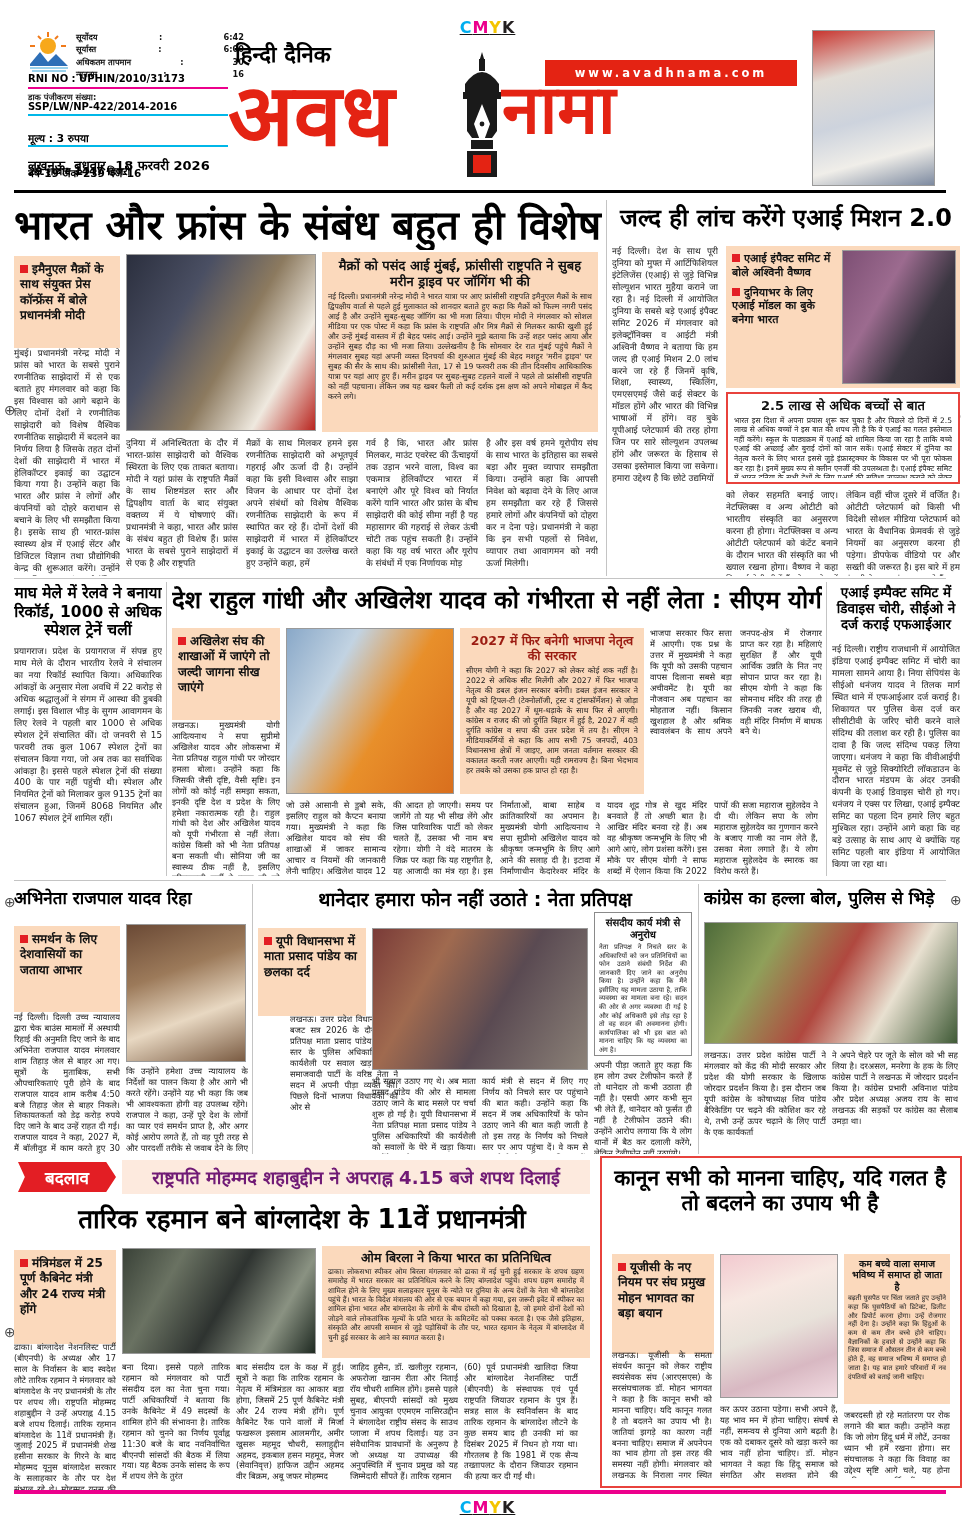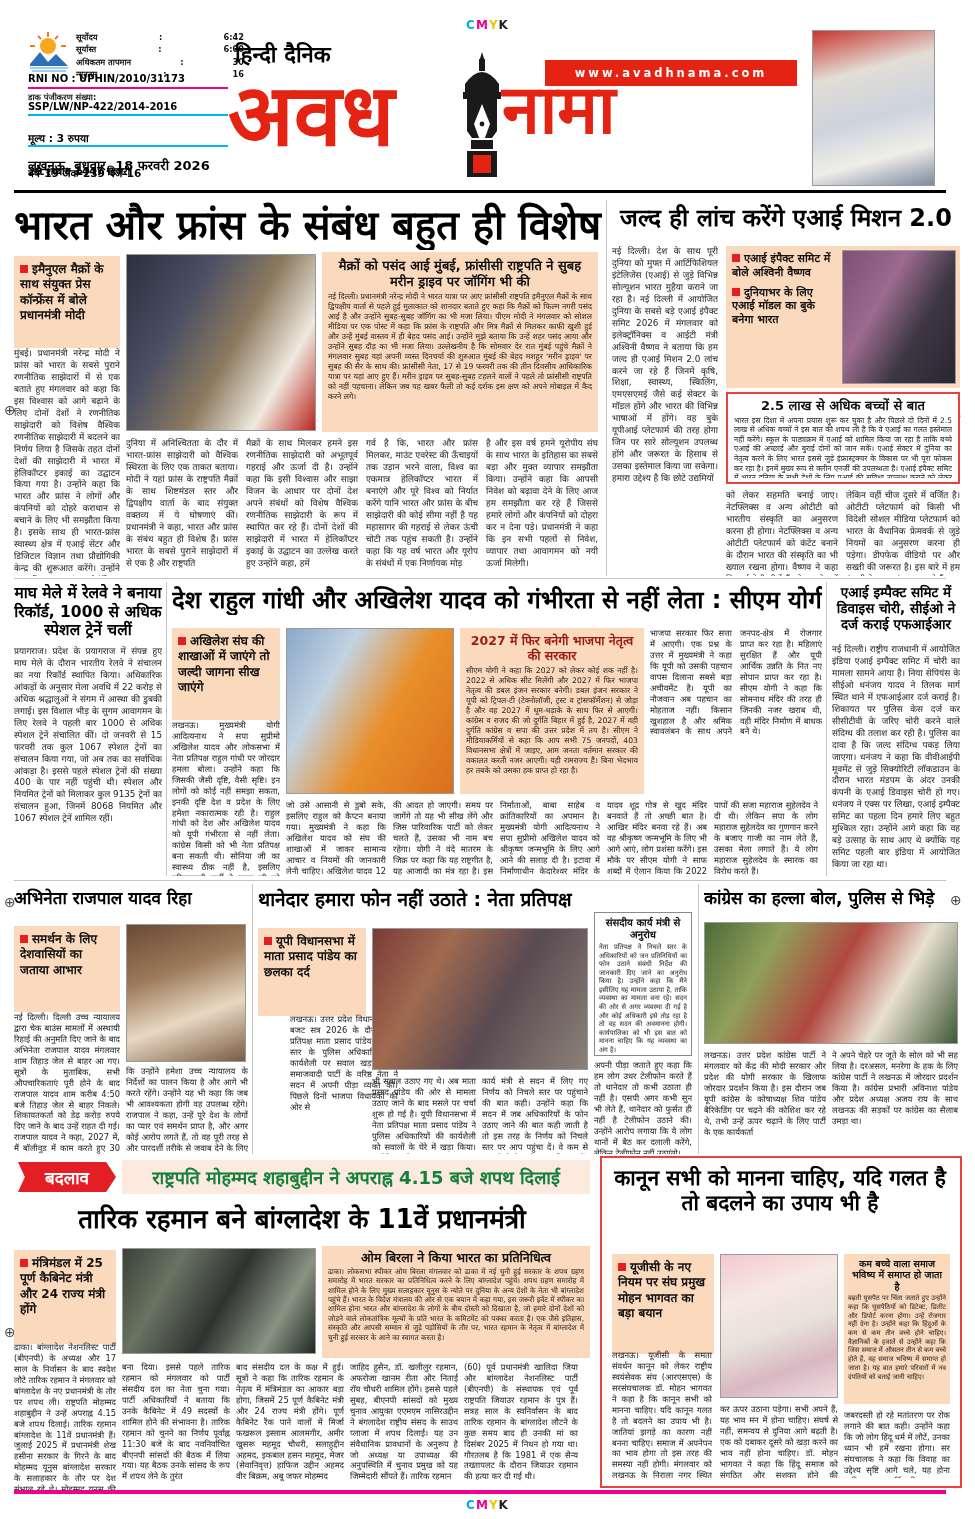--- a/index.html
+++ b/index.html
@@ -11,29 +11,29 @@
   .hl{font-weight:bold;color:#000;white-space:nowrap;overflow:hidden;}
   .hlw{font-weight:bold;color:#000;overflow:hidden;line-height:1.2;}
   .kick{background:#fbd9bc;padding:6px 6px;font-size:12px;font-weight:bold;line-height:1.28;color:#111;overflow:hidden;}
   .rsq{display:inline-block;width:8px;height:8px;background:#e31e24;margin-right:4px;}
   .peach{background:#fbd9bc;overflow:hidden;}
   .boxtitle{font-weight:bold;text-align:center;line-height:1.2;color:#111;}
   .redbox{border:2px solid #e8423c;background:#fff;overflow:hidden;}
   .greybox{border:1px solid #8a8a8a;background:#fff;overflow:hidden;}
   .ribbon{background:#e31e24;color:#fff;font-weight:bold;display:flex;align-items:center;justify-content:center;
           clip-path:polygon(0 0,90% 0,100% 50%,90% 100%,0 100%,7% 50%);font-size:17px;}
-  .strap{background:#fdeade;color:#15803d;font-weight:bold;display:flex;align-items:center;justify-content:center;overflow:hidden;white-space:nowrap;}
+  .strap{background:#fdeade;color:#701a75;font-weight:bold;display:flex;align-items:center;justify-content:center;overflow:hidden;white-space:nowrap;}
   .ph{position:absolute;border:1px solid #9a9a9a;box-sizing:border-box;}
   .vdiv{position:absolute;width:1px;background:#c4c4c4;}
   .hdiv{position:absolute;height:1px;background:#c4c4c4;}
   .rule-k{position:absolute;background:#000;}
   .rule-m{position:absolute;background:#ec008c;height:2px;}
   .rule-c{position:absolute;background:#00b7e8;height:2px;}
   .reg{position:absolute;color:#4a4a4a;font-size:14px;}
-  .cmyk{position:absolute;font-weight:bold;font-size:12px;letter-spacing:1px;}
+  .cmyk{position:absolute;font-weight:bold;font-size:16px;letter-spacing:1px;text-decoration:underline;}
   .cc{color:#00aeef}.cm{color:#ec008c}.cy{color:#f4c400}.ck{color:#231f20}
   .wrow{display:flex;justify-content:space-between;font-size:8.2px;font-weight:bold;line-height:1.5;color:#111;}
   .mast-small{font-size:10px;font-weight:bold;color:#000;white-space:nowrap;overflow:hidden;}
   .logo-big{position:absolute;color:#e42313;font-weight:bold;line-height:1;}
   .colright2{column-count:2;column-gap:8px;}
 </style>
 </head>
 <body>
 
 <div class="page">
@@ -177,21 +177,21 @@
 
   <div class="hdiv" style="left:14px;top:880px;width:932px;"></div>
 
   <div class="abs hl" style="left:14px;top:886px;width:234px;font-size:17px;">अभिनेता राजपाल यादव रिहा</div>
   <div class="abs kick" style="left:14px;top:926px;width:94px;height:74px;"><span class="rsq"></span><span>समर्थन के लिए देशवासियों का जताया आभार</span></div>
   <div class="abs bt2" style="left:14px;top:1012px;width:106px;height:142px;">नई दिल्ली। दिल्ली उच्च न्यायालय द्वारा चेक बाउंस मामलों में अस्थायी रिहाई की अनुमति दिए जाने के बाद अभिनेता राजपाल यादव मंगलवार शाम तिहाड़ जेल से बाहर आ गए। सूत्रों के मुताबिक, सभी औपचारिकताएं पूरी होने के बाद राजपाल यादव शाम करीब 4:50 बजे तिहाड़ जेल से बाहर निकले। शिकायतकर्ता को डेढ़ करोड़ रुपये दिए जाने के बाद उन्हें राहत दी गई। राजपाल यादव ने कहा, 2027 में, मैं बॉलीवुड में काम करते हुए 30 साल पूरे कर लूंगा। सभी लोग मेरे साथ रहे हैं। इसीलिए मैं 200-250 फिल्म कर सका। अभिनेता ने कहा</div>
   <div class="ph" style="left:126px;top:924px;width:120px;height:138px;background:linear-gradient(160deg,#6b4a36 0%,#9c7a5a 35%,#e8d8c2 65%,#7a5b42 100%);"></div>
   <div class="abs bt2" style="left:126px;top:1066px;width:122px;height:88px;">कि उन्होंने हमेशा उच्च न्यायालय के निर्देशों का पालन किया है और आगे भी करते रहेंगे। उन्होंने यह भी कहा कि जब भी आवश्यकता होगी वह उपलब्ध रहेंगे। राजपाल ने कहा, उन्हें पूरे देश के लोगों का प्यार एवं समर्थन प्राप्त है, और अगर कोई आरोप लगते हैं, तो वह पूरी तरह से और पारदर्शी तरीके से जवाब देने के लिए तैयार हैं। उन्होंने कहा, अगर किसी को कानूनी जानकारी चाहिए तो वे मेरे वकील से बात कर सकते हैं।</div>
 
   <div class="vdiv" style="left:252px;top:884px;height:270px;"></div>
-  <div class="abs hl" style="left:258px;top:886px;width:434px;font-size:19px;">थानेदार हमारा फोन नहीं उठाते : नेता प्रतिपक्ष</div>
+  <div class="abs hl" style="left:258px;top:886px;width:434px;font-size:19px;text-align:center;">थानेदार हमारा फोन नहीं उठाते : नेता प्रतिपक्ष</div>
   <div class="abs kick" style="left:258px;top:928px;width:96px;height:76px;"><span class="rsq"></span><span>यूपी विधानसभा में माता प्रसाद पांडेय का छलका दर्द</span></div>
   <div class="abs bt2" style="left:258px;top:1014px;width:108px;height:140px;margin-left:32px;">लखनऊ। उत्तर प्रदेश विधानसभा के बजट सत्र 2026 के दौरान नेता प्रतिपक्ष माता प्रसाद पांडेय ने थाना स्तर के पुलिस अधिकारियों की कार्यशैली पर सवाल खड़ा किया। समाजवादी पार्टी के वरिष्ठ नेता ने सदन में अपनी पीड़ा व्यक्त की। पिछले दिनों भाजपा विधायकों की ओर से</div>
   <div class="ph" style="left:372px;top:928px;width:216px;height:142px;background:linear-gradient(120deg,#7a3b38 0%,#a06a4f 28%,#5a4a52 58%,#8c8278 100%);"></div>
   <div class="abs bt2" style="left:372px;top:1076px;width:104px;height:78px;">भी सवाल उठाए गए थे। अब माता प्रसाद पांडेय की ओर से मामला उठाए जाने के बाद मसले पर चर्चा शुरू हो गई है। यूपी विधानसभा में नेता प्रतिपक्ष माता प्रसाद पांडेय ने पुलिस अधिकारियों की कार्यशैली को सवालों के घेरे में खड़ा किया। उन्होंने संसदीय</div>
   <div class="abs bt2" style="left:482px;top:1076px;width:106px;height:78px;">कार्य मंत्री से सदन में लिए गए निर्णय को निचले स्तर पर पहुंचाने की बात कही। उन्होंने कहा कि सदन में जब अधिकारियों के फोन उठाए जाने की बात कही जाती है तो इस तरह के निर्णय को निचले स्तर पर आप पहुंचा दें। वे कम से कम टेलीफोन तो उठा लिया करें। माता प्रसाद पांडेय ने</div>
   <div class="abs greybox" style="left:594px;top:912px;width:98px;height:144px;padding:4px;box-sizing:border-box;">
     <div class="boxtitle" style="font-size:10px;">संसदीय कार्य मंत्री से अनुरोध</div>
     <div class="bt" style="font-size:6.7px;line-height:1.28;margin-top:2px;height:112px;">नेता प्रतिपक्ष ने निचले स्तर के अधिकारियों को जन प्रतिनिधियों का फोन उठाने संबंधी निर्देश की जानकारी दिए जाने का अनुरोध किया है। उन्होंने कहा कि मैंने इसीलिए यह मामला उठाया है, ताकि व्यवस्था का मामला बना रहे। सदन की ओर से अगर व्यवस्था दी गई है और कोई अधिकारी इसे तोड़ रहा है तो वह सदन की अवमानना होगी। कार्यपालिका को भी इस बात को मानना चाहिए कि यह व्यवस्था का अंग है।</div>
   </div>
   <div class="abs bt2" style="left:594px;top:1060px;width:98px;height:94px;">अपनी पीड़ा जताते हुए कहा कि हम लोग उधर टेलीफोन करते हैं तो थानेदार तो कभी उठाता ही नहीं है। एसपी अगर कभी सुन भी लेते हैं, थानेदार को फुर्सत ही नहीं है टेलीफोन उठाने की। उन्होंने आरोप लगाया कि ये लोग थानों में बैठ कर दलाली करेंगे, लेकिन टेलीफोन नहीं उठाएंगे।</div>

